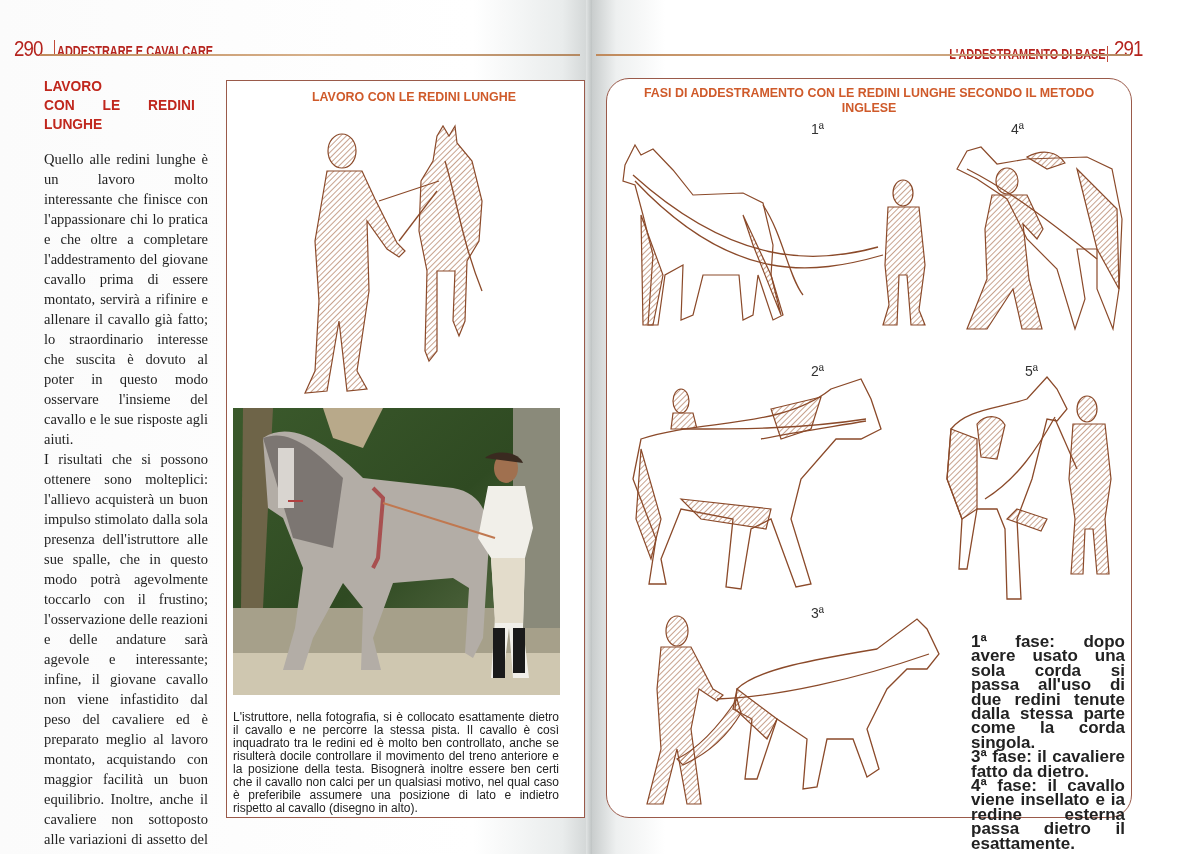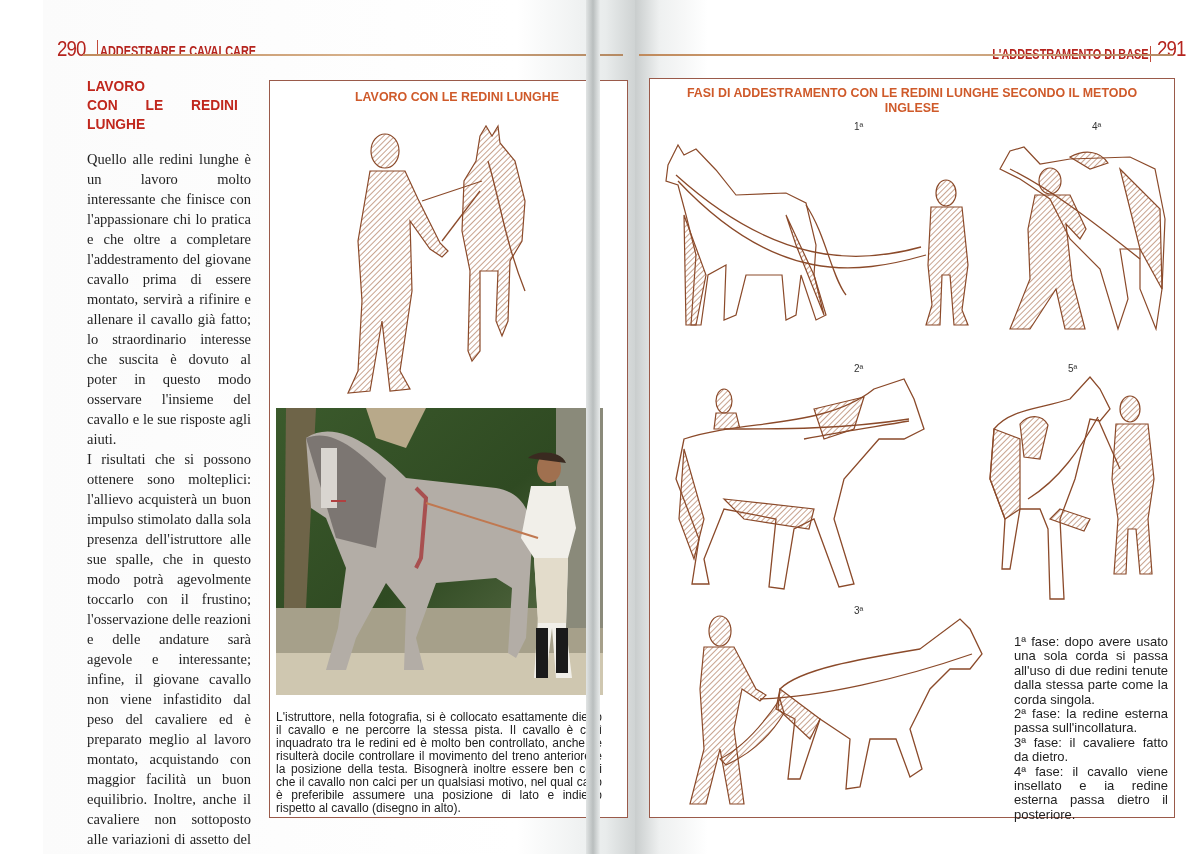--- a/index.html
+++ b/index.html
@@ -1,18 +1,18 @@
 <!DOCTYPE html>
 <html><head>
 <meta charset="utf-8">
 <style>
   html, body { margin:0; padding:0; }
   body { width:1200px; height:854px; background:#8a8a8a; overflow:hidden; position:relative; font-family:"Liberation Serif", serif; }
   .spread { position:absolute; left:0; top:0; width:1200px; height:854px; background:#fff; }
-  .page { position:absolute; top:0; height:854px; background:#fefefe;margin-left:43px; }
+  .page { position:absolute; top:0; height:854px; background:#fefefe; }
   .page.left { left:0; width:592px; background:linear-gradient(to right,#fbfbfb 0%,#ffffff 80%,#e9ecec 95%,#cfd3d3 100%); }
   .page.right { left:592px; width:608px; background:linear-gradient(to right,#c9cdcd 0%,#eef0f0 4%,#ffffff 12%,#ffffff 100%); }
   .gutter-shadow { position:absolute; left:586px; top:0; width:14px; height:854px; background:linear-gradient(to right,#e1e4e4,#b9bebe,#e8ebeb); }
 
   .running-head { position:absolute; font-family:"Liberation Sans", sans-serif; color:#b5241e; }
   .rh-left { left:14px; top:36px; display:flex; align-items:baseline; }
   .rh-left .num, .rh-right .num { font-size:22px; letter-spacing:-1px; transform:scaleX(.85); transform-origin:left; }
   .rh-left .sep { border-left:1.5px solid #c24a3a; height:16px; margin:0 2px 0 6px; }
   .rh-left .title, .rh-right .title { font-size:14px; font-weight:bold; transform:scaleX(.78); transform-origin:left; white-space:nowrap; }
   .rh-right { right:52px; top:36px; display:flex; align-items:flex-end; }
@@ -20,21 +20,21 @@
   .rh-right .sep { border-left:1.5px solid #c24a3a; height:16px; margin:0 6px 0 2px; }
   .rule { position:absolute; height:1.5px; background:linear-gradient(to right,#c08a5c,#d6b08a,#b58a63); }
 
   .col-text { position:absolute; left:44px; width:164px; color:#222; font-size:14.5px; line-height:20px; text-align:justify; }
   .sec-head { font-family:"Liberation Sans", sans-serif; font-weight:bold; color:#c0271d; font-size:15px; line-height:19px; transform:scaleX(.92); transform-origin:left; }
   .para { margin:0; }
 
   .frame { position:absolute; border:1.2px solid #9a5a4a; background:#fff; }
   .frame-title { font-family:"Liberation Sans", sans-serif; font-weight:bold; color:#cf5a2a; font-size:13.5px; text-align:center; transform:scaleX(.92); }
   .caption { font-family:"Liberation Sans", sans-serif; color:#222; font-size:12px; line-height:13px; text-align:justify; }
-  .phase-label { position:absolute; font-family:"Liberation Sans", sans-serif; font-size:10px; color:#333; }
+  .phase-label { position:absolute; font-family:"Liberation Sans", sans-serif; font-size:14px; color:#333; }
 
   .photo { position:absolute; overflow:hidden; }
   svg { display:block; }
   .ink { stroke:#8b4a2a; fill:none; stroke-width:1.3; }
   .hatch { fill:url(#hatch); stroke:#8b4a2a; stroke-width:1.2; }
 </style>
 </head>
 <body>
 
 <svg width="0" height="0" style="position:absolute">
@@ -118,25 +118,25 @@
   <div class="gutter-shadow"></div>
 
   <div class="page right">
     <div class="running-head rh-right">
       <span class="title">L'ADDESTRAMENTO DI BASE</span>
       <span class="sep"></span>
       <span class="num">291</span>
     </div>
     <div class="rule" style="left:4px; top:54px; width:534px;"></div>
 
-    <div class="frame" style="left:14px; top:78px; width:524px; height:738px;">
+    <div class="frame" style="left:14px; top:78px; width:524px; height:738px;border-radius:23px;">
       <div class="frame-title" style="margin-top:6px; font-size:13.5px;">FASI DI ADDESTRAMENTO CON LE REDINI LUNGHE SECONDO IL METODO INGLESE</div>
 
       <span class="phase-label" style="left:204px; top:42px;">1ª</span>
-      <span class="phase-label" style="left:442px; top:42px;">4ª</span>
+      <span class="phase-label" style="left:404px; top:42px;">4ª</span>
       <span class="phase-label" style="left:204px; top:284px;">2ª</span>
       <span class="phase-label" style="left:418px; top:284px;">5ª</span>
       <span class="phase-label" style="left:204px; top:526px;text-align:center;">3ª</span>
 
       <div style="position:absolute; left:6px; top:46px;">
         <svg width="330" height="210" viewBox="0 0 330 210">
           <path class="hatch" d="M12 40 L22 20 L28 30 L40 24 L60 45 L80 70 L130 68 L150 78 L160 120 L158 150 L170 190 L160 195 L145 150 L140 190 L130 195 L126 150 L90 150 L80 190 L68 195 L70 140 L52 150 L45 200 L35 200 L40 130 L30 90 L22 60 L10 56 Z" style="fill:#fff"></path>
           <path class="hatch" d="M28 90 L50 150 L40 200 L30 200 Z"></path>
           <path class="hatch" d="M130 90 L158 150 L168 190 L140 120 Z"></path>
           <path class="ink" d="M150 80 C 170 110 175 150 190 170"></path>
@@ -188,21 +188,20 @@
         <svg width="330" height="200" viewBox="0 0 330 200">
           <ellipse class="hatch" cx="60" cy="22" rx="11" ry="15"></ellipse>
           <path class="hatch" d="M44 38 L74 38 L96 80 L106 86 L100 92 L82 80 L74 120 L84 195 L70 195 L60 140 L46 195 L30 195 L44 140 L40 80 Z"></path>
           <path class="ink" d="M120 80 C 140 60 200 50 260 40 L300 10 L310 20 L322 45 L310 60 L290 60 L270 80 L250 120 L262 160 L250 168 L236 130 L210 130 L200 178 L186 180 L190 130 L160 110 L140 170 L128 170 L135 110 L116 100 Z" style="fill:#fff"></path>
           <path class="hatch" d="M120 80 L160 110 L150 130 L118 100 Z"></path>
           <path class="hatch" d="M120 90 C 100 120 80 140 60 150 L66 156 C 90 145 110 128 124 104 Z"></path>
           <path class="ink" d="M100 90 C 160 88 240 70 312 45"></path>
         </svg>
       </div>
 
-      <div class="caption" style="position:absolute; left:364px; top:556px; width:154px; font-size:13px; line-height:14.4px;">
+      <div class="caption" style="position:absolute; left:364px; top:556px; width:154px; font-size:17px; line-height:14.4px;font-weight:bold;">
         <div>1ª fase: dopo avere usato una sola corda si passa all'uso di due redini tenute dalla stessa parte come la corda singola.</div>
-        <div>2ª fase: la redine esterna passa sull'incollatura.</div>
         <div>3ª fase: il cavaliere fatto da dietro.</div>
-        <div>4ª fase: il cavallo viene insellato e ia redine esterna passa dietro il posteriore.</div>
+        <div>4ª fase: il cavallo viene insellato e ia redine esterna passa dietro il esattamente.</div>
       </div>
     </div>
   </div>
 </div>
 
 </body></html>

